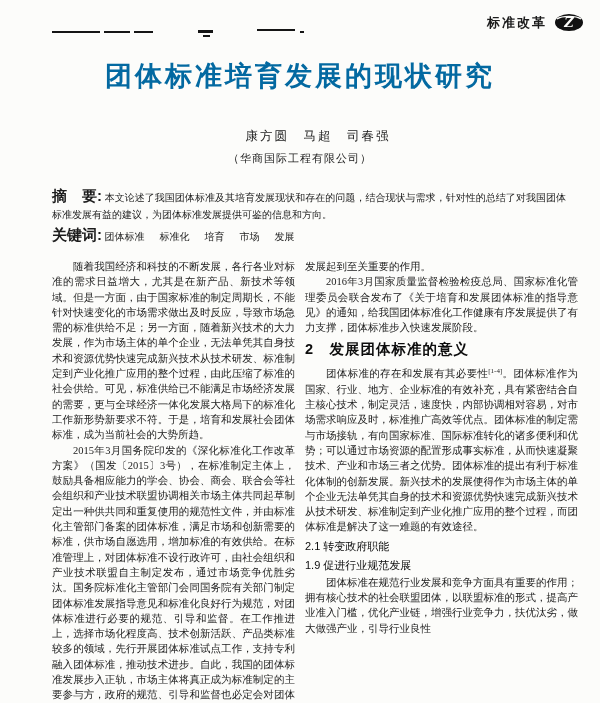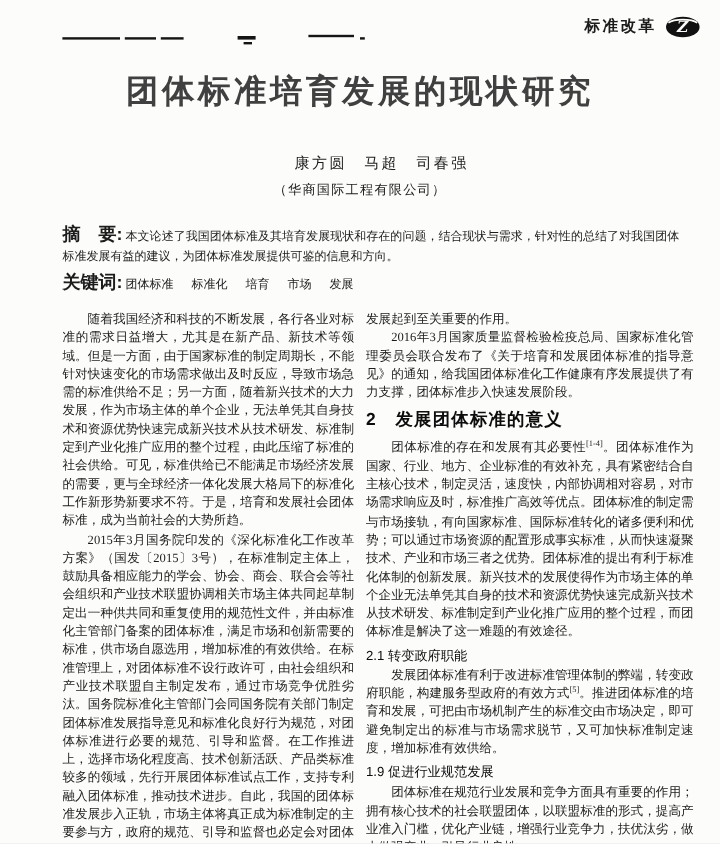--- a/index.html
+++ b/index.html
@@ -2,30 +2,30 @@
 <html><head>
 <meta charset="utf-8">
 <style>
   html,body { margin:0; padding:0; background:#e8e8e8; }
   .page {
     position:relative; width:600px; height:703px; margin:0 auto;
     background:#fcfcfa; color:#1c1c1c; overflow:hidden;
     font-family:"Liberation Serif", serif;
   }
   
-  .header { position:absolute; top:13px; right:16px; display:flex; align-items:flex-start; gap:7px; }
+  .header { position:absolute; top:13px; right:16px; display:flex; align-items:center; gap:7px; }
   .journal-tag { font-family:"Liberation Sans", sans-serif; font-weight:bold; font-size:13px; letter-spacing:2px; }
   .logo { display:inline-block; line-height:0; }
   
   .art { position:absolute; background:#151515; display:block; }
   
   .title {
     margin:58px 60px 0; text-align:center;
     font-family:"Liberation Sans", sans-serif; font-weight:bold;
-    font-size:27px; letter-spacing:3px; color:#404040;
+    font-size:27px; letter-spacing:3px; color:#0369a1;
   }
   .authors { margin-top:34px; text-align:center; font-size:12.5px; letter-spacing:2px;padding-left:36px; }
   .affiliation { margin-top:6px; text-align:center; font-size:11px; letter-spacing:1px; }
   
   .abstract { margin:22px 34px 0 52px; font-size:10px; line-height:16.5px; text-align:justify; }
   .abstract .lbl, .keywords .lbl { font-family:"Liberation Sans", sans-serif; font-weight:bold; font-size:15px; }
   .keywords { margin:3px 34px 0 52px; font-size:10px; }
   .kw { margin-right:15px; }
   
   .body { display:flex; gap:10px; margin:14px 22px 0 52px; }
@@ -86,20 +86,19 @@
     </div>
 
     <div class="col col-right">
       <p>发展起到至关重要的作用。</p>
       <p class="indent">2016年3月国家质量监督检验检疫总局、国家标准化管理委员会联合发布了《关于培育和发展团体标准的指导意见》的通知，给我国团体标准化工作健康有序发展提供了有力支撑，团体标准步入快速发展阶段。</p>
 
       <h2 class="sec">2　发展团体标准的意义</h2>
       <p class="indent"><span>团体标准的存在和发展有其必要性</span><sup class="cite">[1-4]</sup><span>。团体标准作为国家、行业、地方、企业标准的有效补充，具有紧密结合自主核心技术，制定灵活，速度快，内部协调相对容易，对市场需求响应及时，标准推广高效等优点。团体标准的制定需与市场接轨，有向国家标准、国际标准转化的诸多便利和优势；可以通过市场资源的配置形成事实标准，从而快速凝聚技术、产业和市场三者之优势。团体标准的提出有利于标准化体制的创新发展。新兴技术的发展使得作为市场主体的单个企业无法单凭其自身的技术和资源优势快速完成新兴技术从技术研发、标准制定到产业化推广应用的整个过程，而团体标准是解决了这一难题的有效途径。</span></p>
 
       <h3 class="subsec">2.1 转变政府职能</h3>
-      <p class="indent"><span>发展团体标准有利于改进标准管理体制的弊端，转变政府职能，构建服务型政府的有效方式</span><sup class="cite">[5]</sup><span>。推进团体标准的培育和发展，可把由市场机制产生的标准交由市场决定，即可避免制定出的标准与市场需求脱节，又可加快标准制定速度，增加标准有效供给。</span></p>
 
       <h3 class="subsec">1.9 促进行业规范发展</h3>
       <p class="indent">团体标准在规范行业发展和竞争方面具有重要的作用；拥有核心技术的社会联盟团体，以联盟标准的形式，提高产业准入门槛，优化产业链，增强行业竞争力，扶优汰劣，做大做强产业，引导行业良性</p>
     </div>
 
   </div>
 </div>
 
 </body></html>

